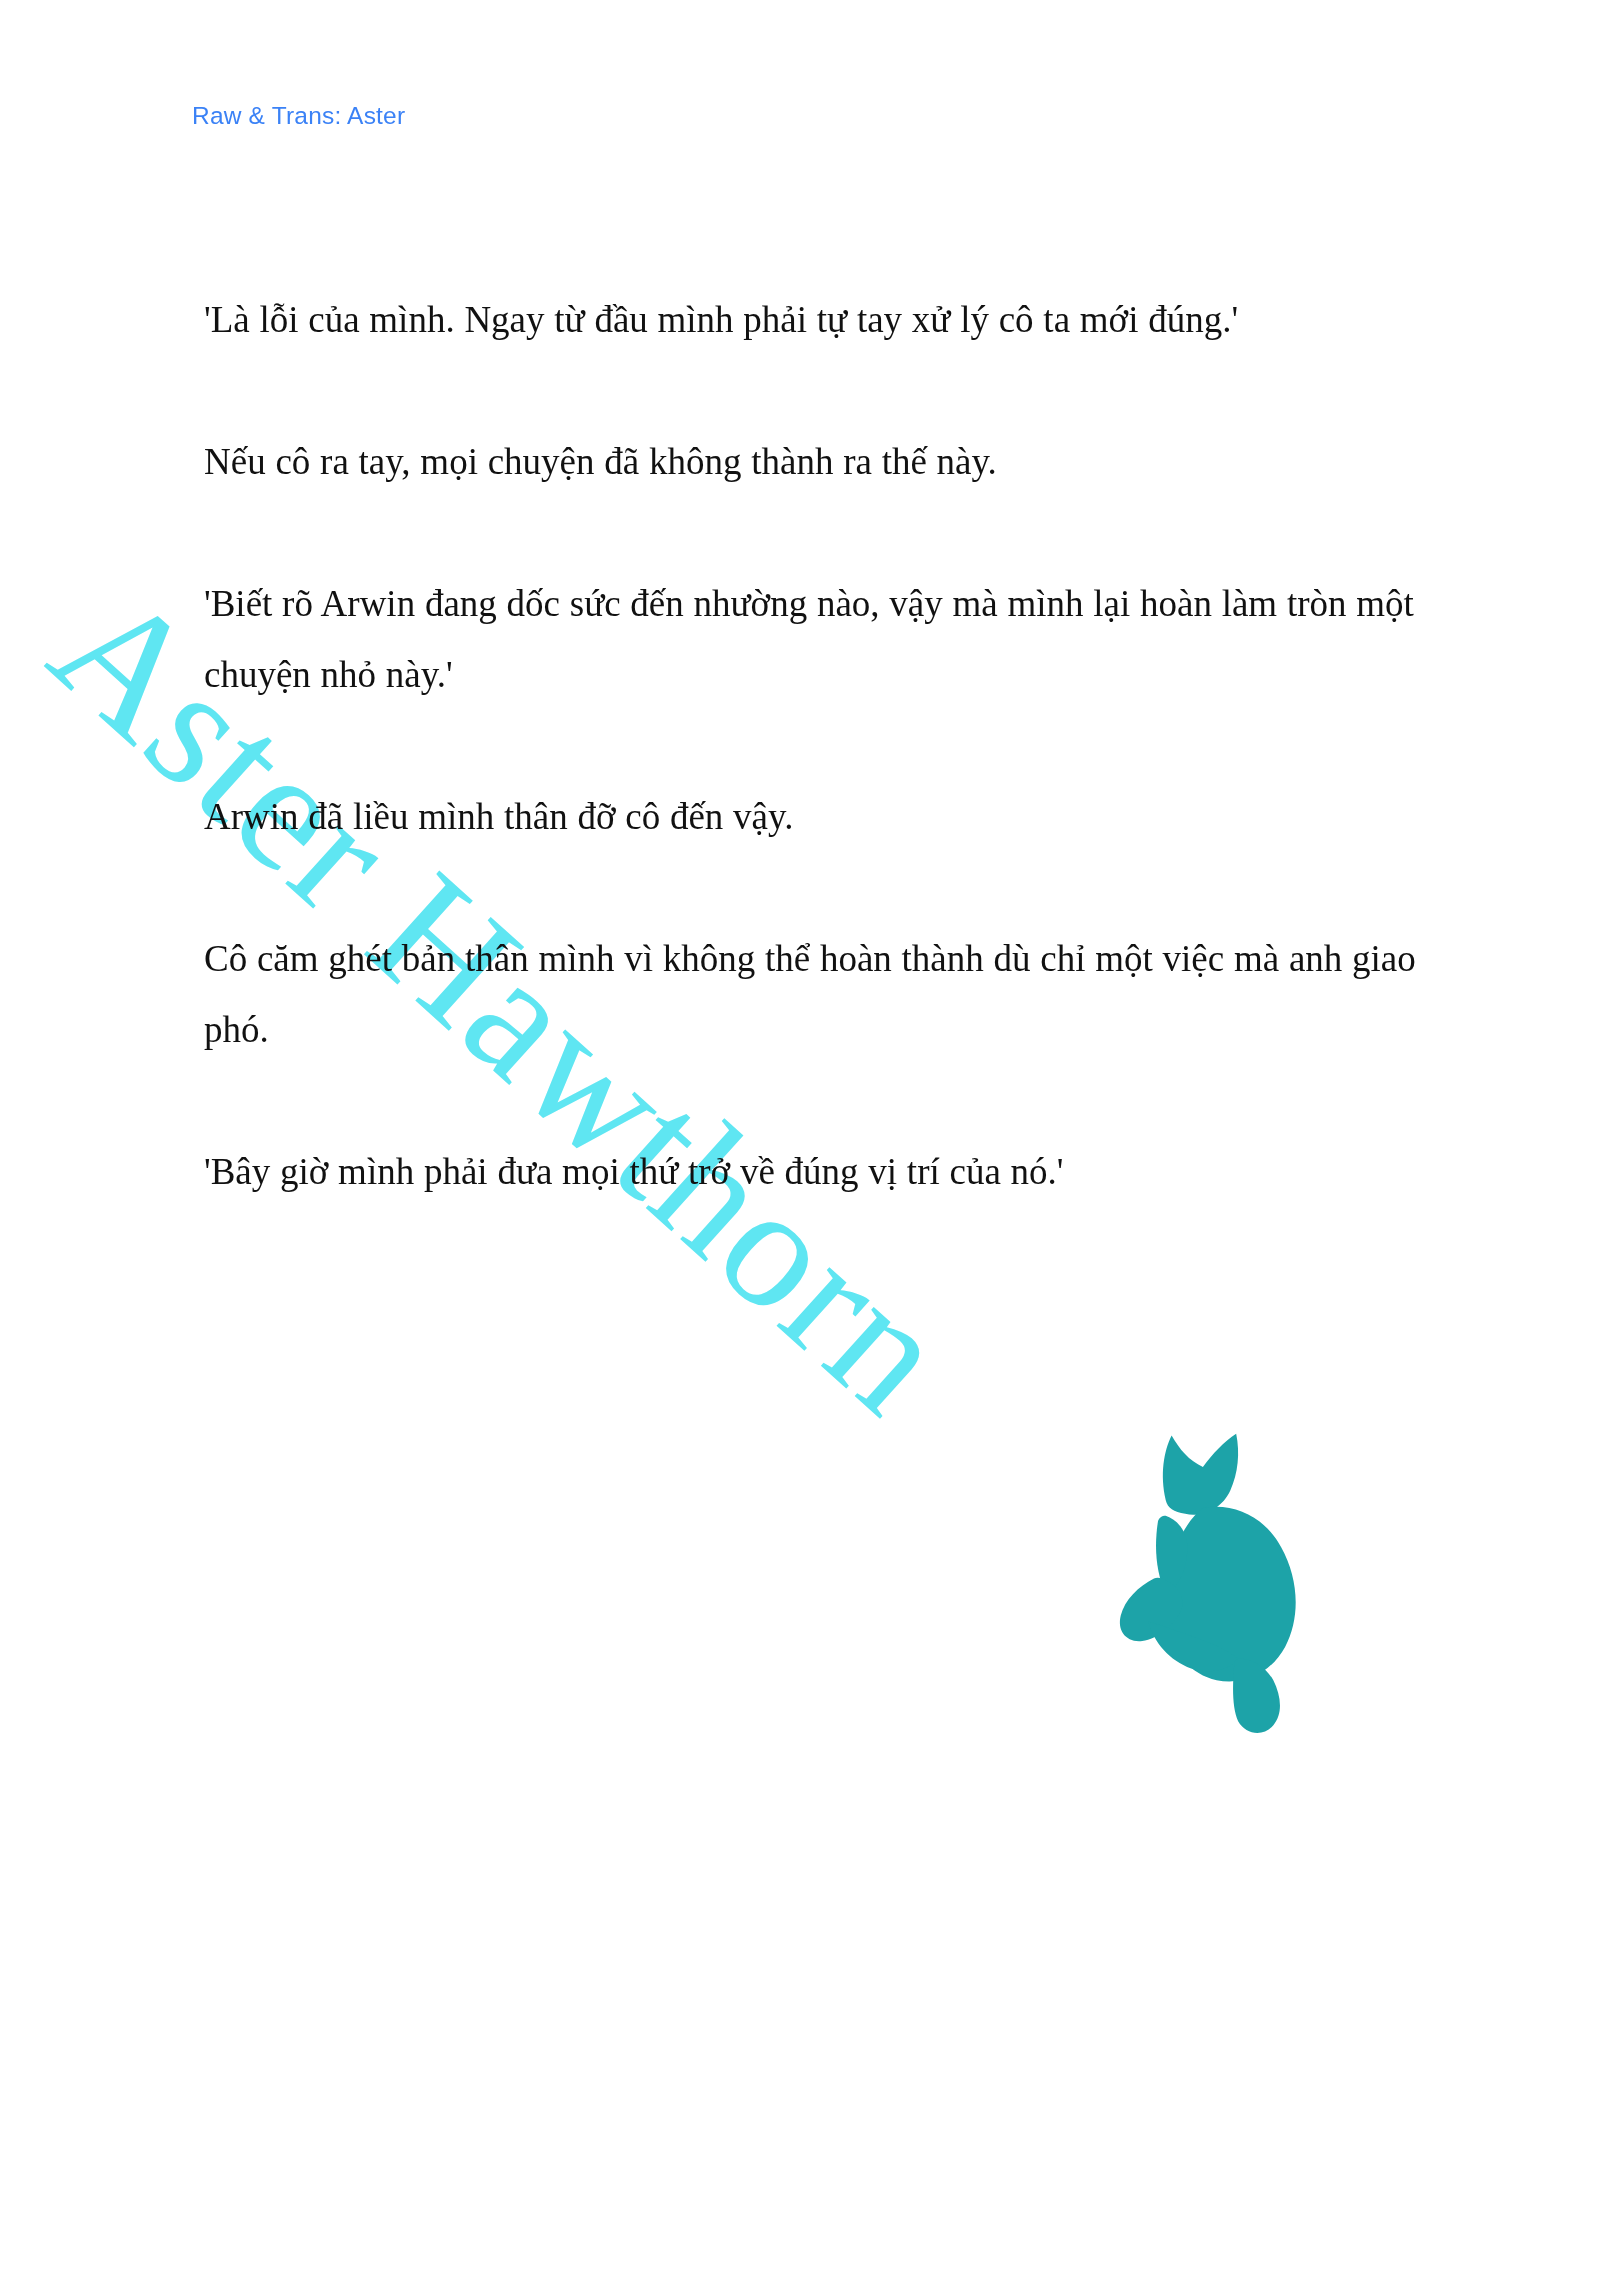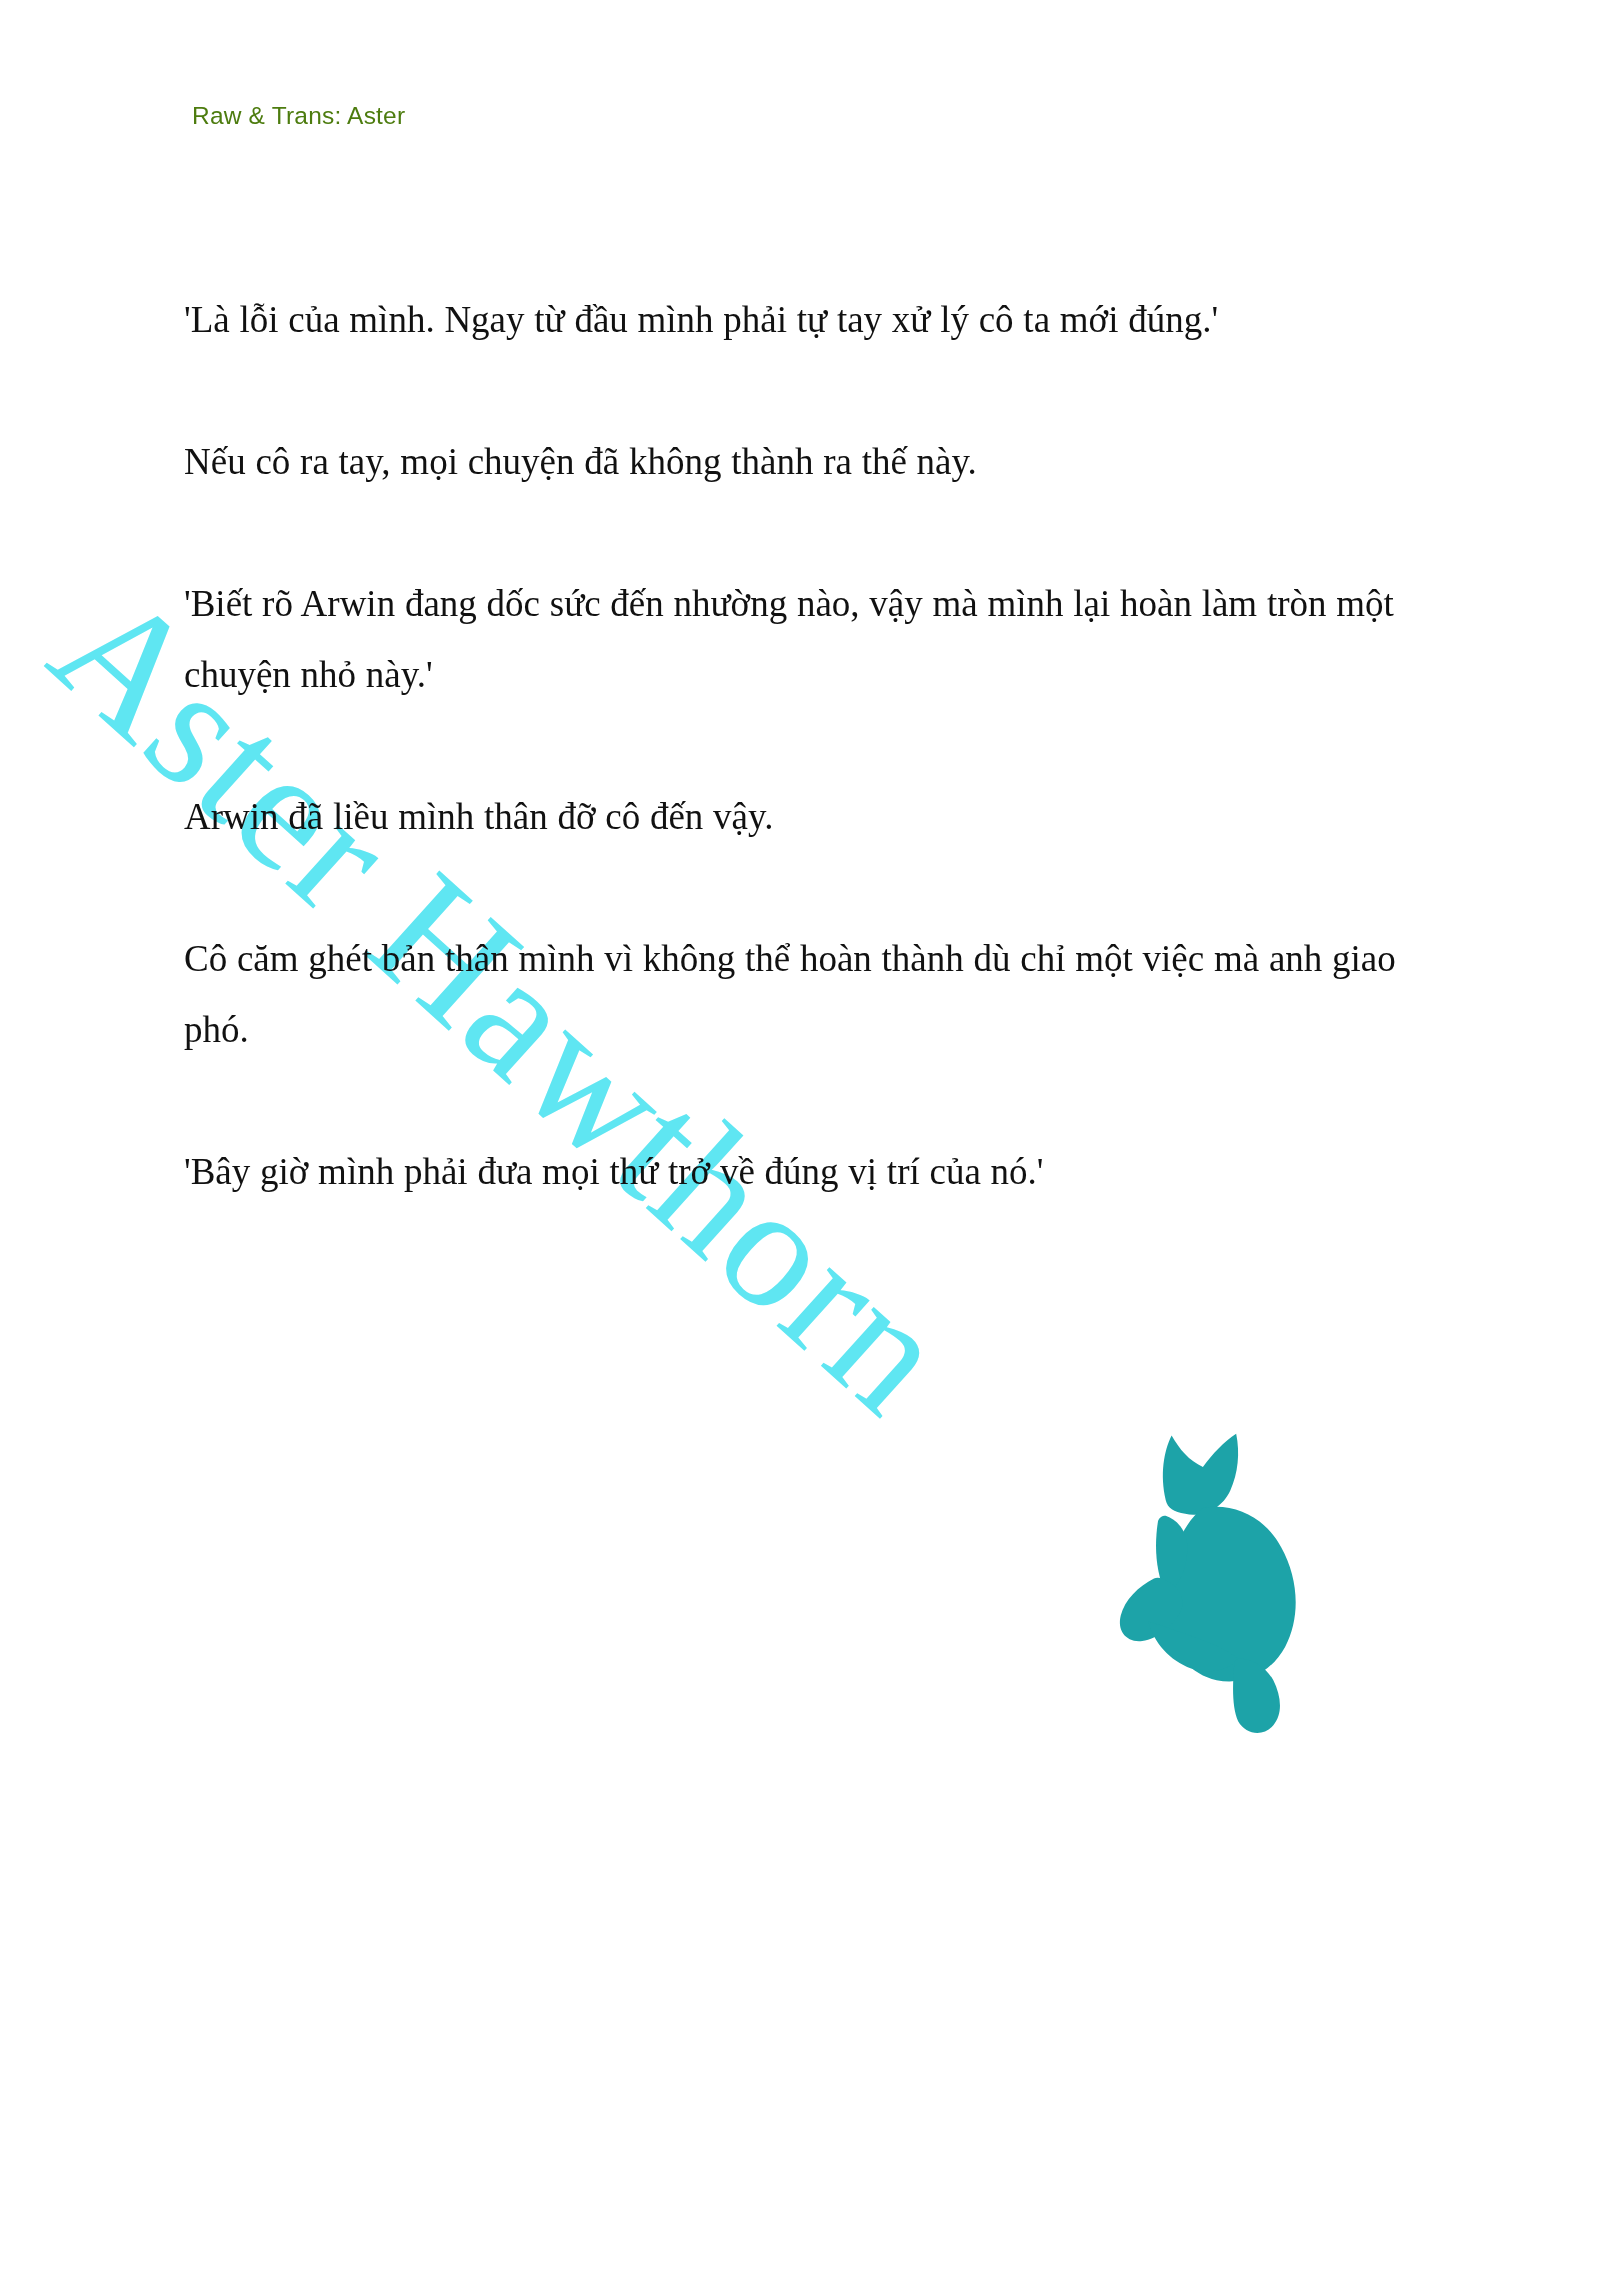--- a/index.html
+++ b/index.html
@@ -17,21 +17,21 @@
   }
 
   
   .page-header {
     position: absolute;
     left: 192px;
     top: 102px;
     font-family: "Liberation Sans", "DejaVu Sans", sans-serif;
     font-size: 24.5px;
     font-weight: 400;
-    color: #4d7c0f;
+    color: #3b82f6;
     letter-spacing: 0.2px;
     white-space: nowrap;
   }
 
   
   .watermark {
     position: absolute;
     left: 147px;
     top: 549px;
     width: 1274px;
@@ -54,21 +54,21 @@
     top: 1414px;
     width: 225px;
     height: 323px;
     z-index: 2;
     pointer-events: none;
   }
 
   
   .body-text {
     position: absolute;
-    left: 184px;
+    left: 204px;
     top: 284px;
     width: 1237px;
     z-index: 3;
   }
   .para {
     font-size: 37px;
     line-height: 71px;
     color: #111111;
     margin: 0 0 71px 0;
     text-align: left;

